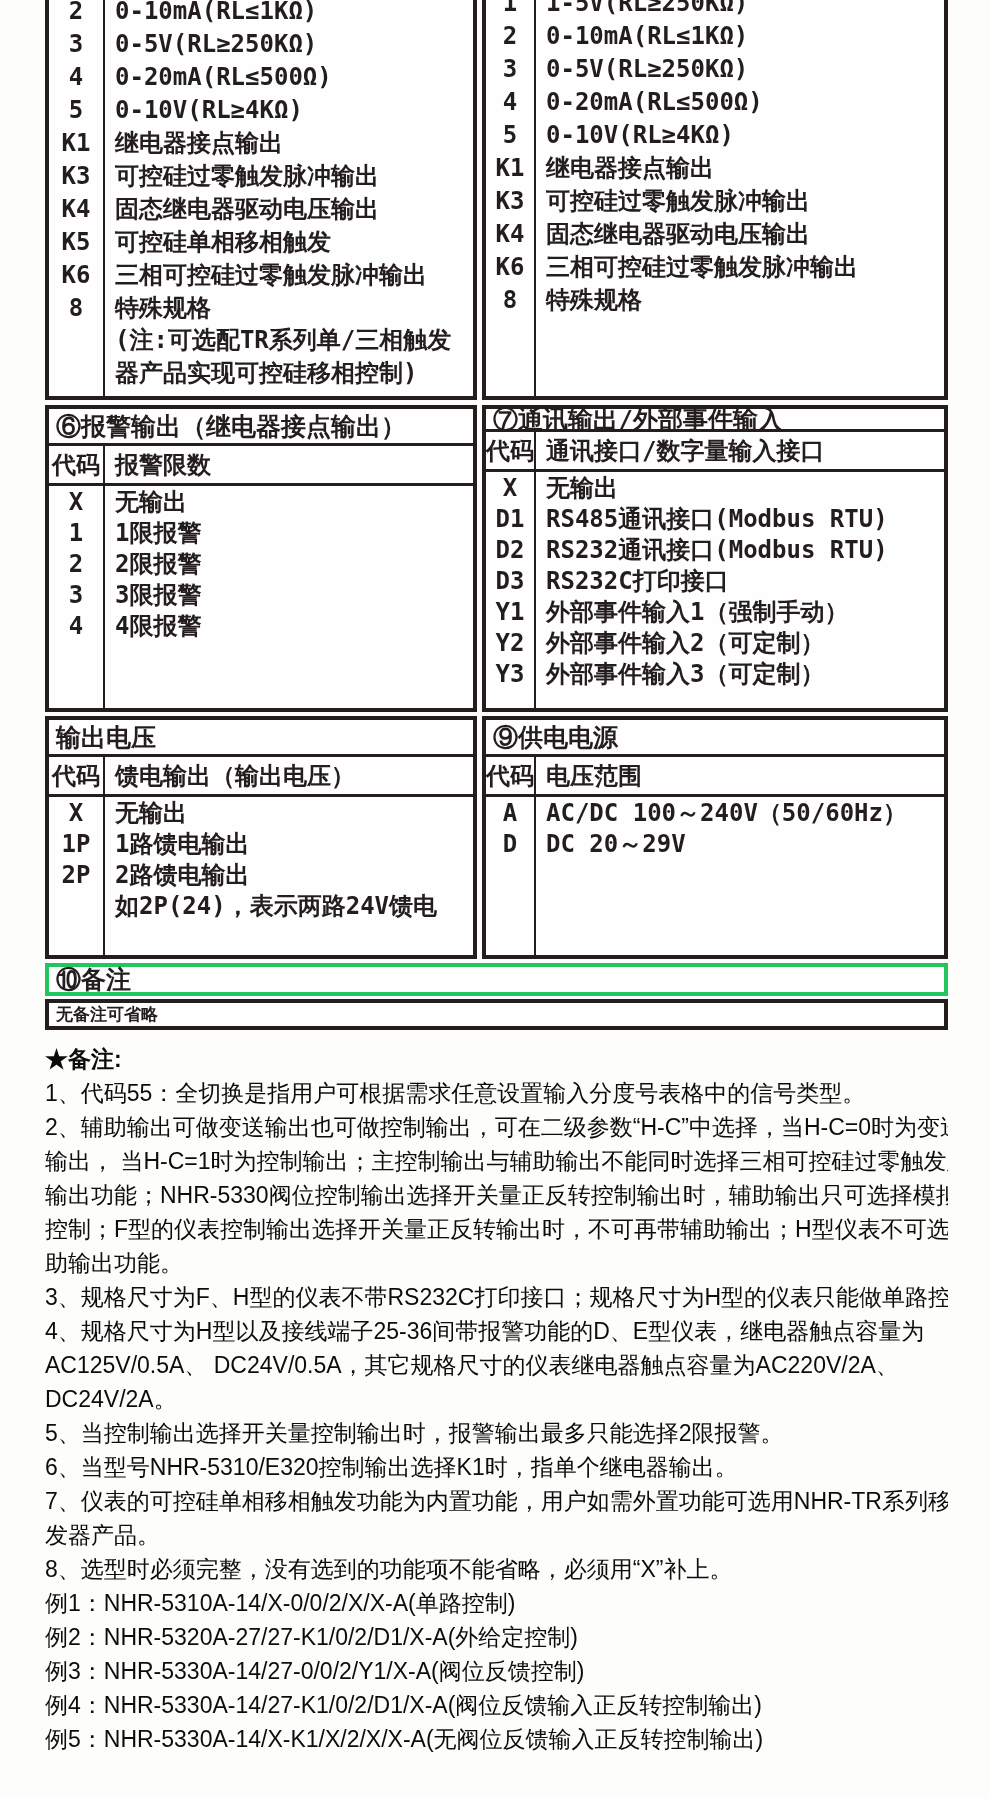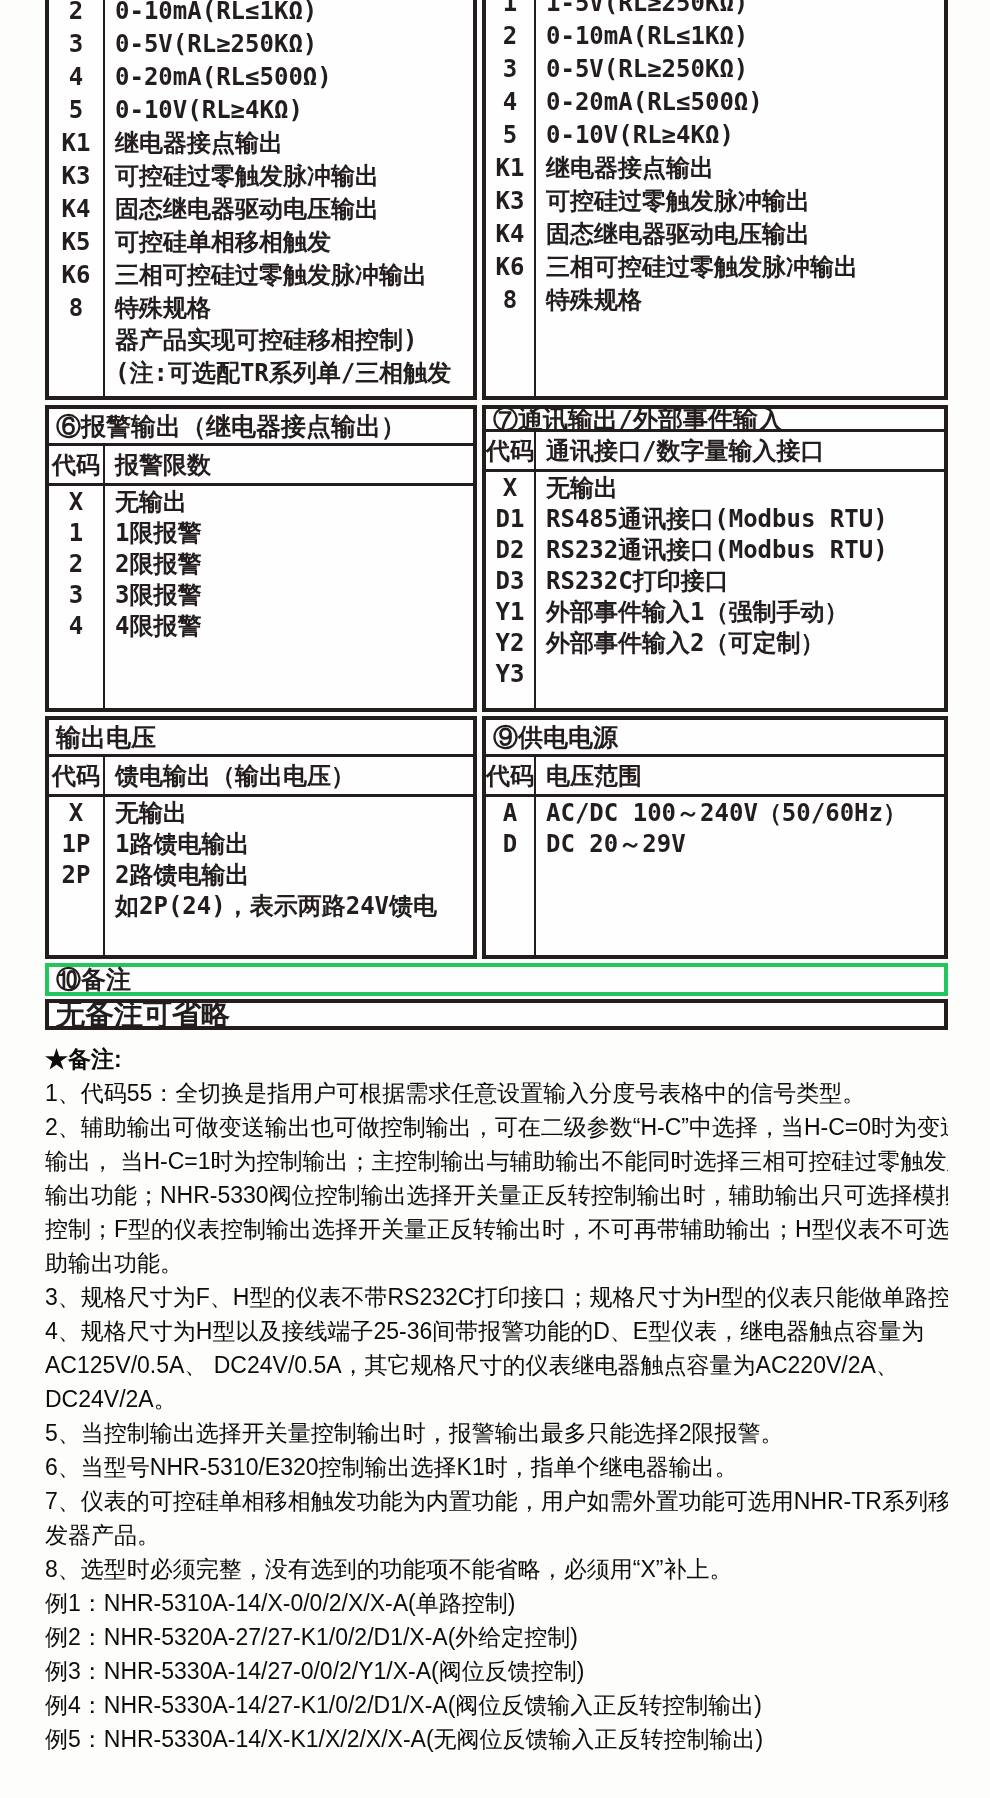--- a/index.html
+++ b/index.html
@@ -28,21 +28,21 @@
   .mid-row { display:flex; gap:5px; margin-top:5px; height:307px; }
   .low-row { display:flex; gap:5px; margin-top:4px; height:243px; }
   .colL { width:432px; } .colR { flex:1; }
   .sec { border:4px solid #241d1d; background:#fefefe; display:flex; flex-direction:column; height:100%; }
   .sec-title { height:37px; border-bottom:3px solid #241d1d; display:flex; align-items:center; padding-left:7px; font-size:25px; white-space:nowrap; overflow:hidden; }
   .col-head { display:flex; height:40px; border-bottom:3px solid #241d1d; flex:0 0 auto; }
   .col-head .cell-desc { font-size:24px; }
   .sec .trow { height:31px; }
   
   .remark-head { margin-top:4px; border:4px solid #22c55e; height:33px; display:flex; align-items:center; padding-left:7px; font-size:25px; background:#fefefe; }
-  .remark-body { margin-top:3px; border:4px solid #241d1d; height:31px; display:flex; align-items:center; padding-left:7px; font-size:29px; background:#fefefe; }
+  .remark-body { margin-top:3px; border:4px solid #241d1d; height:31px; display:flex; align-items:center; padding-left:7px; font-size:17px; background:#fefefe; }
   
   .notes { margin-top:12px; font-size:23px; color:#0e0b0b; }
   .notes .line { line-height:34px; white-space:nowrap; overflow:hidden; }
   .notes .title { font-weight:bold; }
 </style>
 </head>
 <body>
 
 <div class="page">
 
@@ -85,22 +85,22 @@
             <div class="cell-code">K6</div>
             <div class="cell-desc">三相可控硅过零触发脉冲输出</div>
           </div>
         <div class="trow">
             <div class="cell-code">8</div>
             <div class="cell-desc">特殊规格</div>
           </div>
         <div class="trow" style="height:66px">
           <div class="cell-code"></div>
           <div class="cell-desc col">
+            <div>(注:可选配TR系列单/三相触发</div>
             <div>器产品实现可控硅移相控制)</div>
-            <div>(注:可选配TR系列单/三相触发</div>
           </div>
         </div>
         <div class="trow fill">
             <div class="cell-code"></div>
             <div class="cell-desc"></div>
           </div>
       </div>
     </div>
     <div class="clipR">
       <div class="cut cutR tblfont narrow">
@@ -212,20 +212,21 @@
         <div class="trow">
             <div class="cell-code">Y1</div>
             <div class="cell-desc">外部事件输入1（强制手动）</div>
           </div>
         <div class="trow">
             <div class="cell-code">Y2</div>
             <div class="cell-desc">外部事件输入2（可定制）</div>
           </div>
         <div class="trow">
             <div class="cell-code">Y3</div>
+            <div class="cell-desc">外部事件输入3（可定制）</div>
           </div>
         <div class="trow fill">
             <div class="cell-code"></div>
             <div class="cell-desc"></div>
           </div>
       </div>
     </div>
   </div>
 
   <div class="low-row">

